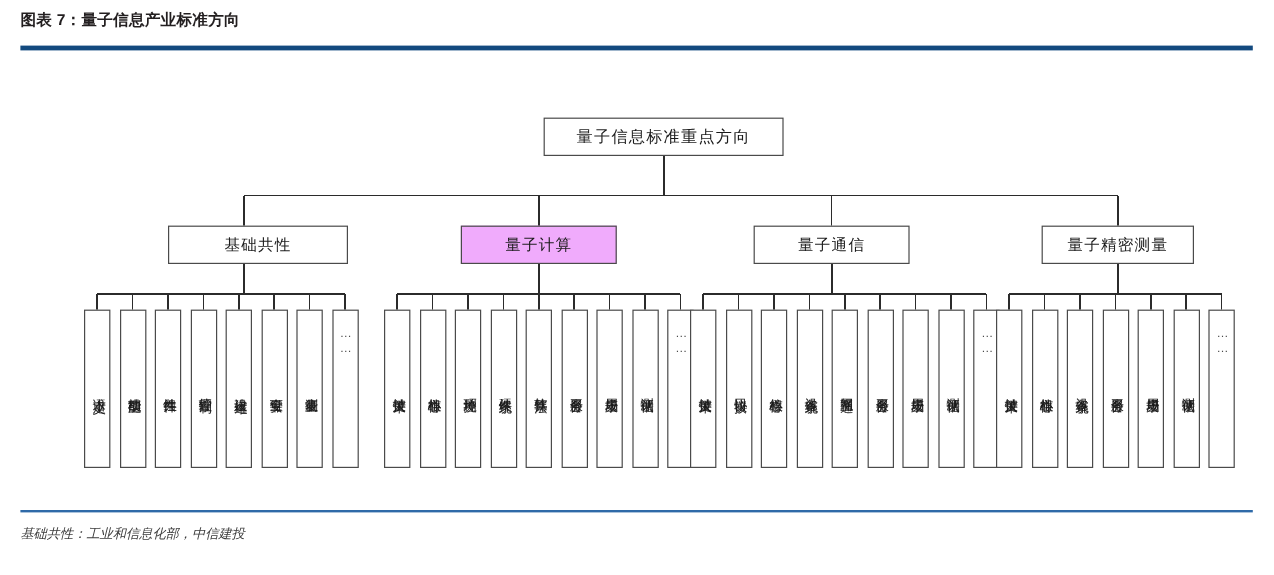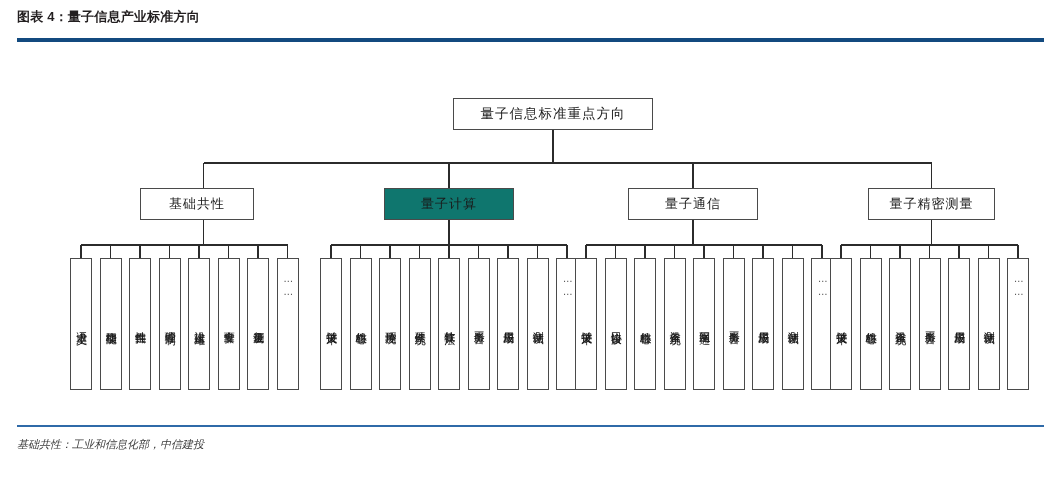--- a/index.html
+++ b/index.html
@@ -79,21 +79,21 @@
   }
   .leaf.ellipsis .vtext{
     font-size:10px;
     letter-spacing:1.5px;
     color:#4a4a4a;
   }
 </style>
 </head>
 <body>
 
-<div id="exhibit-title">图表 4：量子信息产业标准方向</div>
+<div id="exhibit-title">图表 7：量子信息产业标准方向</div>
 
 <div id="header-rule"></div>
 
 <div id="diagram">
   <svg id="connectors" width="1062" height="368">
       <line x1="541" y1="78" x2="541" y2="111" stroke="#2b2b2b" stroke-width="1.6" shape-rendering="crispEdges"></line>
       <line x1="191.5" y1="111" x2="919.5" y2="111" stroke="#2b2b2b" stroke-width="1.3" shape-rendering="crispEdges"></line>
       <line x1="191.5" y1="111" x2="191.5" y2="136" stroke="#2b2b2b" stroke-width="1.3" shape-rendering="crispEdges"></line>
       <line x1="191.5" y1="168" x2="191.5" y2="193" stroke="#2b2b2b" stroke-width="1.8" shape-rendering="crispEdges"></line>
       <line x1="69" y1="193" x2="275.5" y2="193" stroke="#2b2b2b" stroke-width="1.3" shape-rendering="crispEdges"></line>
@@ -137,21 +137,21 @@
       <line x1="888" y1="193" x2="888" y2="206" stroke="#2b2b2b" stroke-width="1.3" shape-rendering="crispEdges"></line>
       <line x1="917.5" y1="193" x2="917.5" y2="206" stroke="#2b2b2b" stroke-width="1.3" shape-rendering="crispEdges"></line>
       <line x1="947" y1="193" x2="947" y2="206" stroke="#2b2b2b" stroke-width="1.3" shape-rendering="crispEdges"></line>
       <line x1="976.5" y1="193" x2="976.5" y2="206" stroke="#2b2b2b" stroke-width="1.3" shape-rendering="crispEdges"></line>
       <line x1="1006" y1="193" x2="1006" y2="206" stroke="#2b2b2b" stroke-width="1.3" shape-rendering="crispEdges"></line>
     </svg>
   <div id="nodes-layer">
       <div class="node root" style="left: 441px; top: 46px; width: 200px; height: 32px; border-color: rgb(74, 74, 74); background: rgb(255, 255, 255);">
         <span>量子信息标准重点方向</span>
       </div>
-      <div class="node lvl2" style="left: 128px; top: 136px; width: 114px; height: 32px; border-color: rgb(74, 74, 74); background: rgb(255, 255, 255);">
+      <div class="node lvl2" style="left: 128px; top: 136px; width: 150px; height: 32px; border-color: rgb(74, 74, 74); background: rgb(255, 255, 255);">
         <span>基础共性</span>
       </div>
       <div class="leaf" style="left: 58px; top: 206px; width: 22px; height: 132px; border-color: rgb(74, 74, 74); background: rgb(255, 255, 255);">
         <span class="vtext">术语定义</span>
       </div>
       <div class="leaf" style="left: 87.5px; top: 206px; width: 22px; height: 132px; border-color: rgb(74, 74, 74); background: rgb(255, 255, 255);">
         <span class="vtext">功能模型</span>
       </div>
       <div class="leaf" style="left: 117px; top: 206px; width: 22px; height: 132px; border-color: rgb(74, 74, 74); background: rgb(255, 255, 255);">
         <span class="vtext">共性组件</span>
@@ -164,21 +164,21 @@
       </div>
       <div class="leaf" style="left: 205.5px; top: 206px; width: 22px; height: 132px; border-color: rgb(74, 74, 74); background: rgb(255, 255, 255);">
         <span class="vtext">安全可靠</span>
       </div>
       <div class="leaf" style="left: 235px; top: 206px; width: 22px; height: 132px; border-color: rgb(74, 74, 74); background: rgb(255, 255, 255);">
         <span class="vtext">表征测量</span>
       </div>
       <div class="leaf ellipsis" style="left: 264.5px; top: 206px; width: 22px; height: 132px; border-color: rgb(74, 74, 74); background: rgb(255, 255, 255);">
         <span class="vtext">……</span>
       </div>
-      <div class="node lvl2" style="left: 372px; top: 136px; width: 130px; height: 32px; border-color: rgb(74, 74, 74); background: #0f766e;">
+      <div class="node lvl2" style="left: 372px; top: 136px; width: 130px; height: 32px; border-color: rgb(74, 74, 74); background: #f0abfc;">
         <span>量子计算</span>
       </div>
       <div class="leaf" style="left: 308px; top: 206px; width: 22px; height: 132px; border-color: rgb(74, 74, 74); background: rgb(255, 255, 255);">
         <span class="vtext">关键技术</span>
       </div>
       <div class="leaf" style="left: 337.5px; top: 206px; width: 22px; height: 132px; border-color: rgb(74, 74, 74); background: rgb(255, 255, 255);">
         <span class="vtext">核心组件</span>
       </div>
       <div class="leaf" style="left: 367px; top: 206px; width: 22px; height: 132px; border-color: rgb(74, 74, 74); background: rgb(255, 255, 255);">
         <span class="vtext">环境测控</span>

